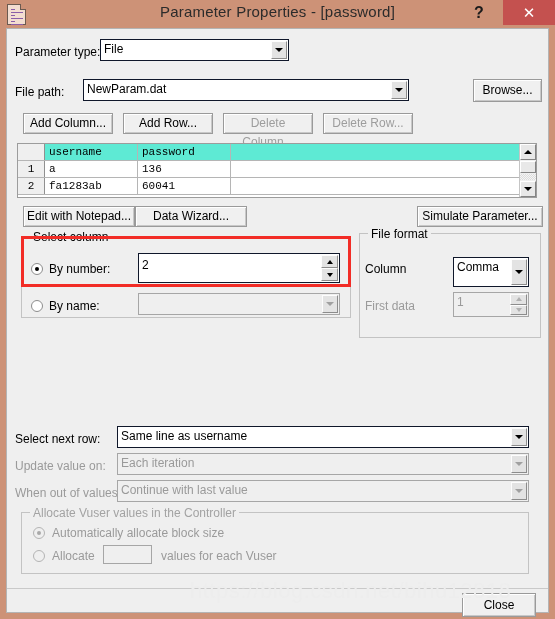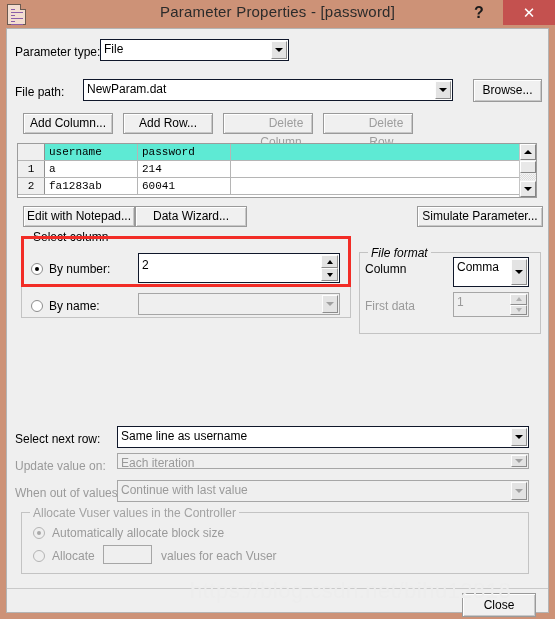--- a/index.html
+++ b/index.html
@@ -199,21 +199,21 @@
     background: #f0f0f0;
     border: 1px solid #9a9a9a;
     box-sizing: border-box;
     font-size: 12px;
     color: #000;
     text-align: center;
     cursor: default;
     font-family: "Liberation Sans", sans-serif;
     box-shadow: inset 1px 1px 0 #ffffff, inset -1px -1px 0 #c8c8c8;
   }
-  .btn.dis { color: #9d9d9d; padding-left: 36px; }
+  .btn.dis { color: #9d9d9d; }
 
   
   .group {
     position: absolute;
     border: 1px solid #c3c3c3;
     box-sizing: border-box;
   }
   .group > .cap {
     position: absolute;
     top: -7px;
@@ -385,21 +385,21 @@
 
   <div class="client">
 
     <div class="lbl" style="left:8px; top:16px;">Parameter type:</div>
     <div class="tbox" style="left:93px; top:10px; width:189px; height:22px; padding-right:20px;">
       <span>File</span>
       <span class="combo-arrow"></span>
     </div>
 
     <div class="lbl" style="left:8px; top:56px;">File path:</div>
-    <div class="tbox" style="left:76px; top:50px; width:370px; height:22px; padding-right:20px;">
+    <div class="tbox" style="left:76px; top:50px; width:326px; height:22px; padding-right:20px;">
       <span>NewParam.dat</span>
       <span class="combo-arrow"></span>
     </div>
     <div class="btn" style="left:466px; top:50px; width:69px; height:23px; line-height:21px;">Browse...</div>
 
     <div class="btn" style="left:16px; top:84px; width:90px; height:21px; line-height:19px;">Add Column...</div>
     <div class="btn" style="left:116px; top:84px; width:90px; height:21px; line-height:19px;">Add Row...</div>
     <div class="btn dis" style="left:216px; top:84px; width:90px; height:21px; line-height:19px;">Delete Column...</div>
     <div class="btn dis" style="left:316px; top:84px; width:90px; height:21px; line-height:19px;">Delete Row...</div>
 
@@ -408,21 +408,21 @@
         <tbody>
             <tr>
           <th class="rowhdr"></th>
           <th class="c1">username</th>
           <th class="c2">password</th>
           <th class="c3"></th>
         </tr>
         <tr>
           <td class="rowhdr">1</td>
           <td class="c1">a</td>
-          <td class="c2">214</td>
+          <td class="c2">136</td>
           <td class="c3"></td>
         </tr>
         <tr>
           <td class="rowhdr">2</td>
           <td class="c1">fa1283ab</td>
           <td class="c2">60041</td>
           <td class="c3"></td>
         </tr>
       </tbody>
         </table>
@@ -450,21 +450,21 @@
         <div class="down"></div>
       </span>
     </div>
     <div class="radio" style="left:24px; top:271px;"></div>
     <div class="lbl" style="left:42px; top:270px;">By name:</div>
     <div class="tbox dis" style="left:131px; top:264px; width:202px; height:22px; padding-right:20px;">
       <span></span>
       <span class="combo-arrow dis"></span>
     </div>
 
-    <div class="group" style="left:352px; top:223px; width:182px; height:82px;font-style:italic;">
+    <div class="group" style="left:352px; top:204px; width:182px; height:105px;">
       <div class="cap">File format</div>
     </div>
     <div class="lbl" style="left:358px; top:233px;">Column</div>
     <div class="tbox" style="left:446px; top:228px; width:76px; height:30px; padding-right:20px;">
       <span>Comma</span>
       <span class="combo-arrow"></span>
     </div>
     <div class="lbl dis" style="left:358px; top:270px;">First data</div>
     <div class="tbox dis" style="left:446px; top:263px; width:76px; height:25px; padding-right:22px;">
       <span>1</span>
@@ -476,21 +476,21 @@
 
     <div class="highlight" style="left:14px; top:207px; width:330px; height:51px;"></div>
 
     <div class="lbl" style="left:8px; top:403px;">Select next row:</div>
     <div class="tbox" style="left:110px; top:397px; width:412px; height:22px; padding-right:20px;">
       <span>Same line as username</span>
       <span class="combo-arrow"></span>
     </div>
 
     <div class="lbl dis" style="left:8px; top:430px;">Update value on:</div>
-    <div class="tbox dis" style="left:110px; top:424px; width:412px; height:16px; ">
+    <div class="tbox dis" style="left:110px; top:424px; width:412px; height:22px; ">
       <span>Each iteration</span>
       <span class="combo-arrow dis"></span>
     </div>
 
     <div class="lbl dis" style="left:8px; top:457px;">When out of values:</div>
     <div class="tbox dis" style="left:110px; top:451px; width:412px; height:22px; ">
       <span>Continue with last value</span>
       <span class="combo-arrow dis"></span>
     </div>
 

